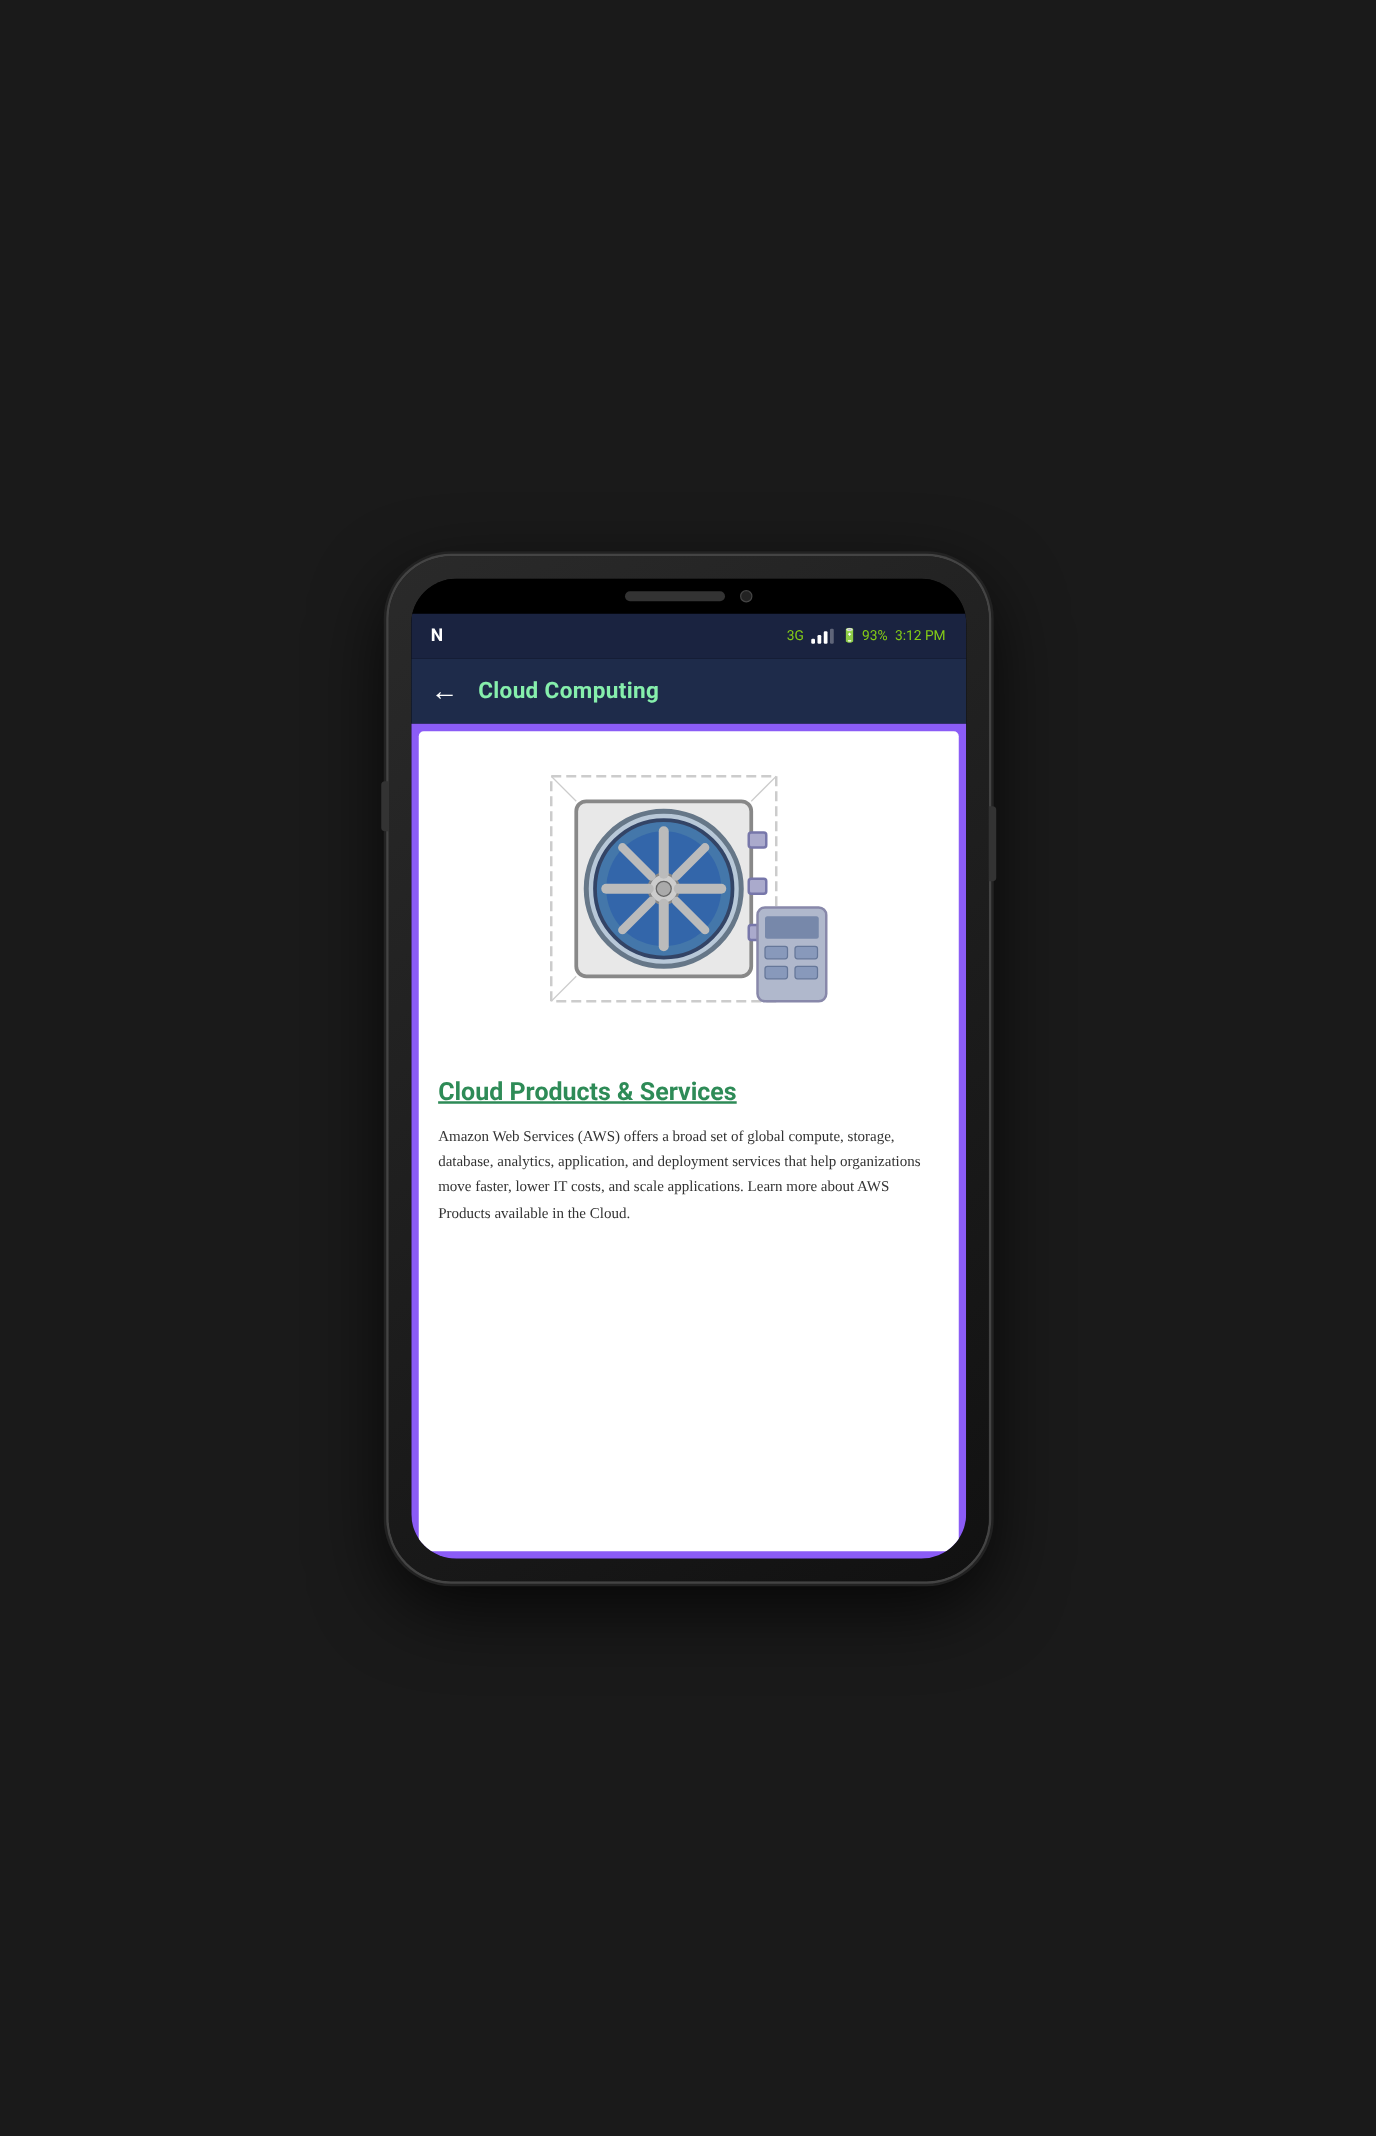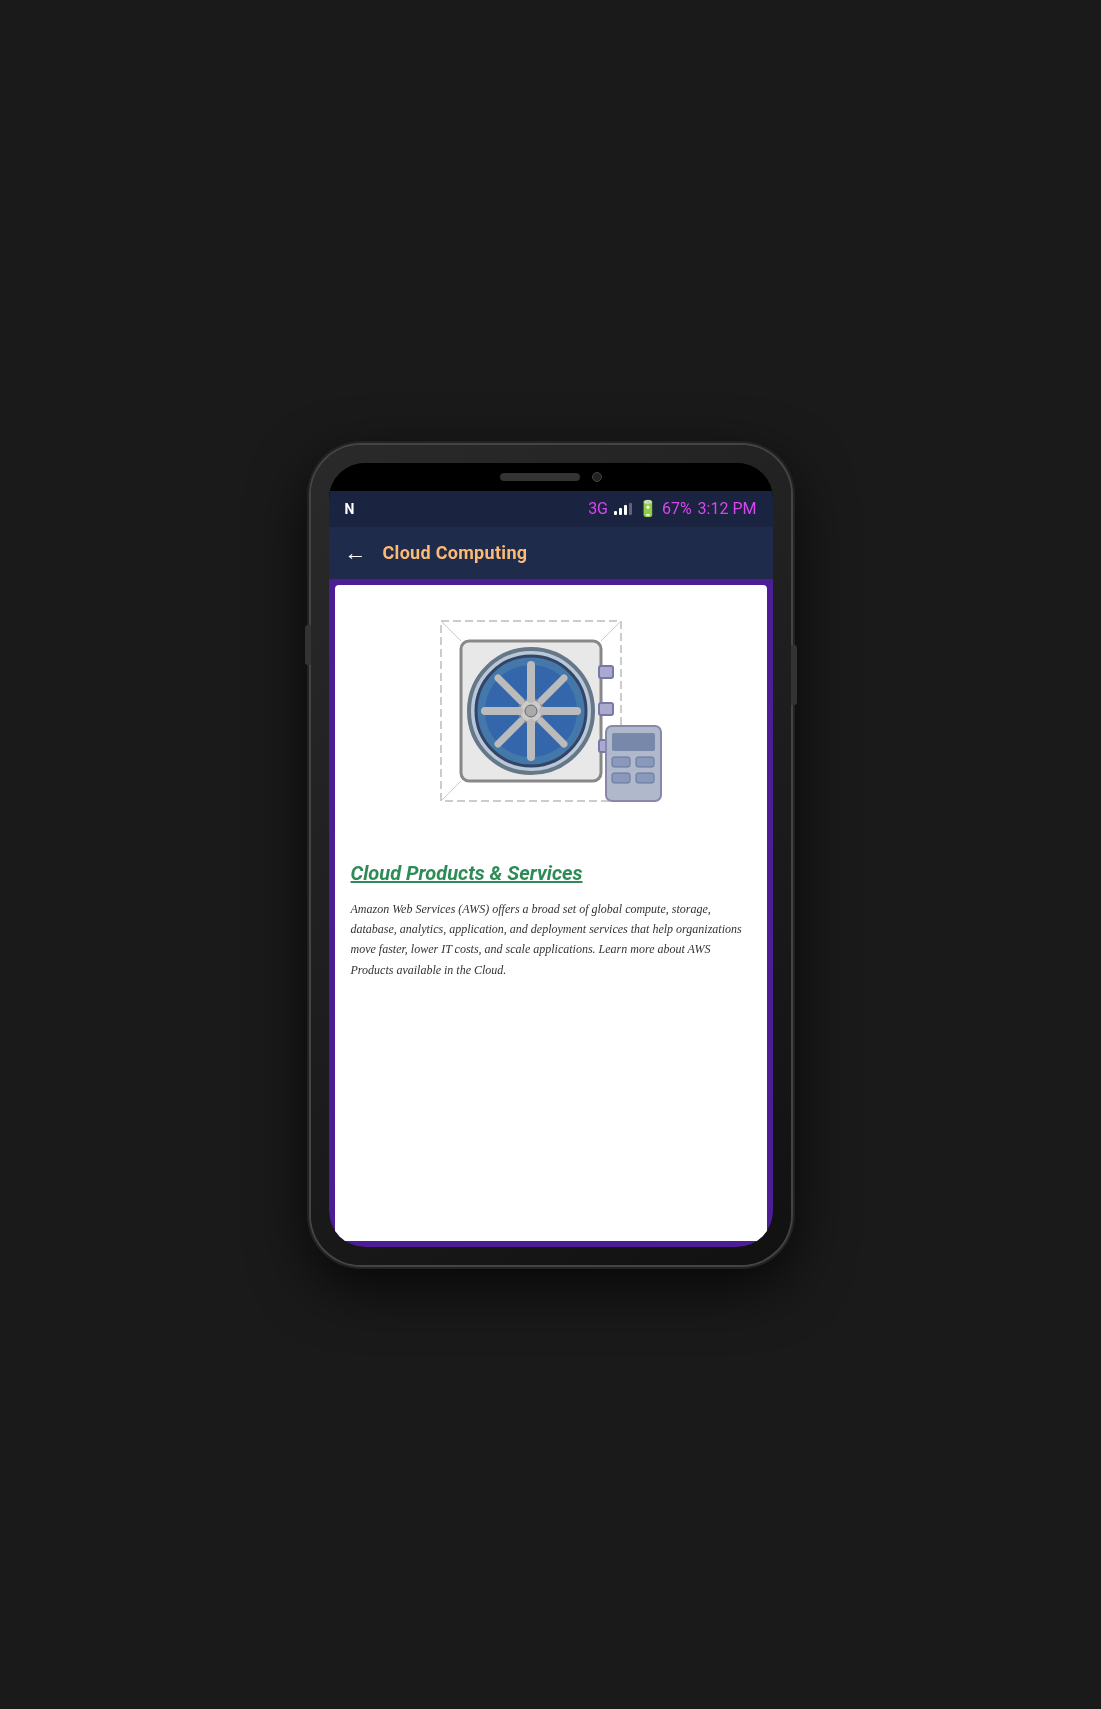--- a/index.html
+++ b/index.html
@@ -78,22 +78,22 @@
     .status-n-icon {
       color: white;
       font-weight: bold;
       font-size: 14px;
     }
 
     .status-right {
       display: flex;
       align-items: center;
       gap: 6px;
-      color: #d946ef;
-      font-size: 16px;
+      color: #84cc16;
+      font-size: 11px;
     }
 
     .signal-bars {
       display: flex;
       align-items: flex-end;
       gap: 2px;
       height: 12px;
     }
 
     .signal-bars span {
@@ -115,32 +115,31 @@
 
     .back-btn {
       color: white;
       font-size: 22px;
       cursor: pointer;
       display: flex;
       align-items: center;
     }
 
     .nav-title {
-      color: #fdba74;
+      color: #86efac;
       font-size: 18px;
       font-weight: bold;
       letter-spacing: 0.3px;
     }
 
     
     .screen-content {
       flex: 1;
-      background: #4c1d95;
+      background: #8b5cf6;
       overflow-y: auto;
-      font-style: italic;
     }
 
     .content-card {
       background: white;
       margin: 6px;
       border-radius: 4px;
       padding: 16px;
       min-height: calc(100% - 12px);
     }
 
@@ -219,21 +218,21 @@
         <span class="status-n-icon">N</span>
       </div>
       <div class="status-right">
         <span>3G</span>
         <div class="signal-bars">
           <span style="height:4px"></span>
           <span style="height:7px"></span>
           <span style="height:10px"></span>
           <span style="height:12px; background: rgba(255,255,255,0.3)"></span>
         </div>
-        <span>🔋 <span>67%</span></span>
+        <span>🔋 <span>93%</span></span>
         <span>3:12 PM</span>
       </div>
     </div>
 
     <div class="nav-bar">
       <div class="back-btn">←</div>
       <span class="nav-title">Cloud Computing</span>
     </div>
 
     <div class="screen-content">

